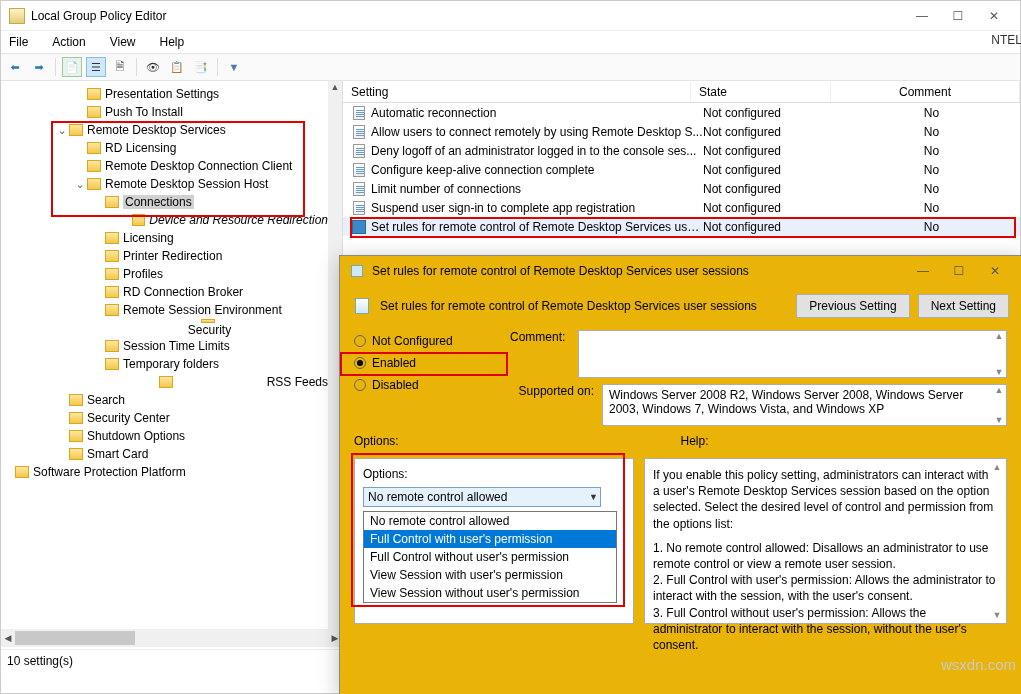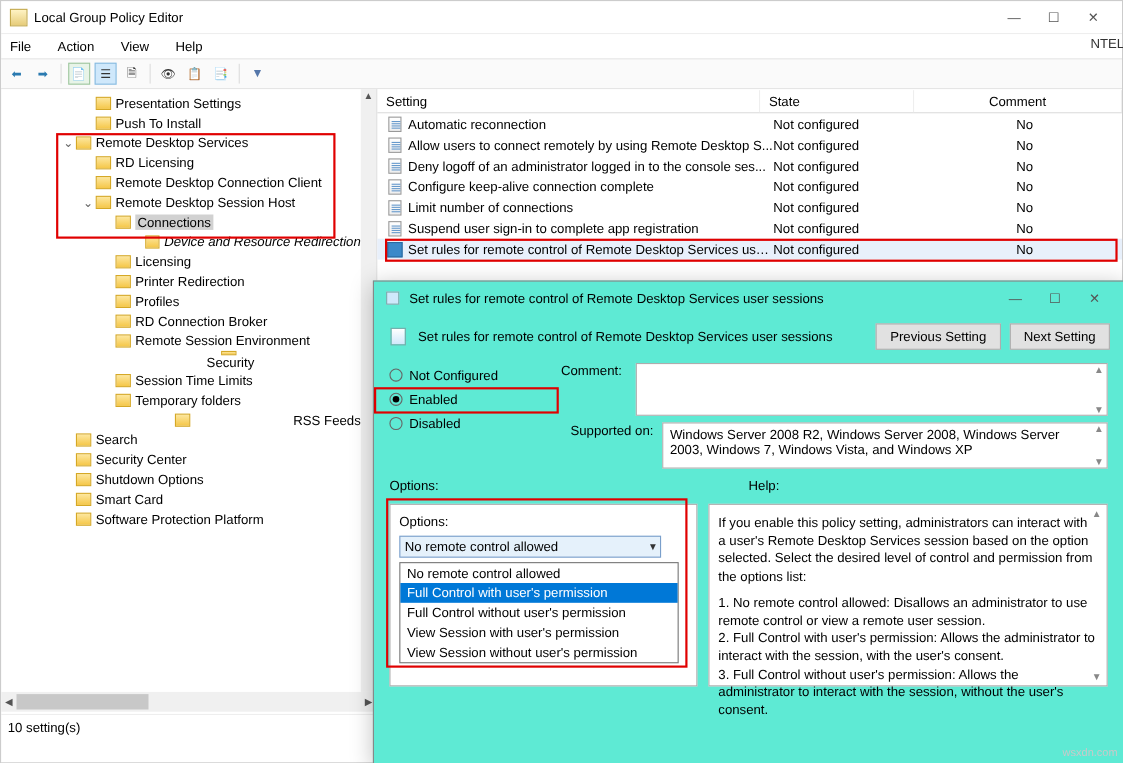--- a/index.html
+++ b/index.html
@@ -32,24 +32,24 @@
 .right-pane { flex: 1; position: relative; }
 .listhdr { height: 22px; display: flex; align-items: center; border-bottom: 1px solid #ddd; font-weight: normal; }
 .listhdr .col { padding: 3px 8px; border-right: 1px solid #eee; }
 .c1 { width: 348px; } .c2 { width: 140px; text-align: left; } .c3 { flex: 1; text-align: center; }
 .listrow { height: 19px; display: flex; align-items: center; padding-left: 8px; }
 .listrow .ico { width: 16px; height: 14px; margin-right: 4px; display: flex; align-items: center; justify-content: center; }
 .listrow .c1 { width: 332px; white-space: nowrap; overflow: hidden; text-overflow: ellipsis; }
 .listrow .c2 { width: 140px; }
 .listrow .c3 { flex: 1; text-align: center; }
 .listrow.hover { background: #e8f0fb; }
-.watermark { position: absolute; right: 4px; bottom: 3px; color: #c9c9c9; font-size: 10px; text-align: center; }
-
-
-.dialog { position: absolute; left: 338px; top: 254px; width: 683px; height: 440px; background: #5eead4; border: 1px solid #888; box-shadow: 0 4px 20px rgba(0,0,0,0.25); }
+.watermark { position: absolute; right: 4px; bottom: 20px; color: #c9c9c9; font-size: 15px; text-align: center; }
+
+
+.dialog { position: absolute; left: 338px; top: 254px; width: 683px; height: 440px; background: #eab308; border: 1px solid #888; box-shadow: 0 4px 20px rgba(0,0,0,0.25); }
 .dlg-title { height: 30px; display: flex; align-items: center; padding: 0 8px; }
 .dlg-title .sp { flex: 1; }
 .dlg-top { padding: 8px 12px; display: flex; align-items: center; gap: 8px; }
 .dlg-top .btn { border: 1px solid #adadad; background: #e1e1e1; padding: 4px 12px; }
 .dlg-radios { padding: 4px 14px 8px; position: relative; }
 .radio-row { display: flex; align-items: center; height: 22px; gap: 6px; }
 .radio { width: 12px; height: 12px; border: 1px solid #666; border-radius: 50%; display: inline-flex; align-items: center; justify-content: center; }
 .radio.on::after { content: ""; width: 6px; height: 6px; background: #000; border-radius: 50%; }
 .txtbox { border: 1px solid #adadad; background: #fff; flex: 1; min-height: 34px; position: relative; }
 .txtbox .vsarrow { position: absolute; right: 0; width: 14px; text-align: center; font-size: 9px; color: #888; }
@@ -207,21 +207,21 @@
           <div class="tree-item" style="padding-left: 54px;">
             <span class="tw"></span>
             <span class="folder"></span>
             <span class="lbl">Shutdown Options</span>
           </div>
           <div class="tree-item" style="padding-left: 54px;">
             <span class="tw"></span>
             <span class="folder"></span>
             <span class="lbl">Smart Card</span>
           </div>
-          <div class="tree-item" style="padding-left: 54px;">
+          <div class="tree-item" style="">
             <span class="tw"></span>
             <span class="folder"></span>
             <span class="lbl">Software Protection Platform</span>
           </div>
         </div>
       <div class="tree-vscroll">
         <div class="arrow">▲</div>
       </div>
       <div class="tree-hscroll">
         <div class="arrow">◀</div>

